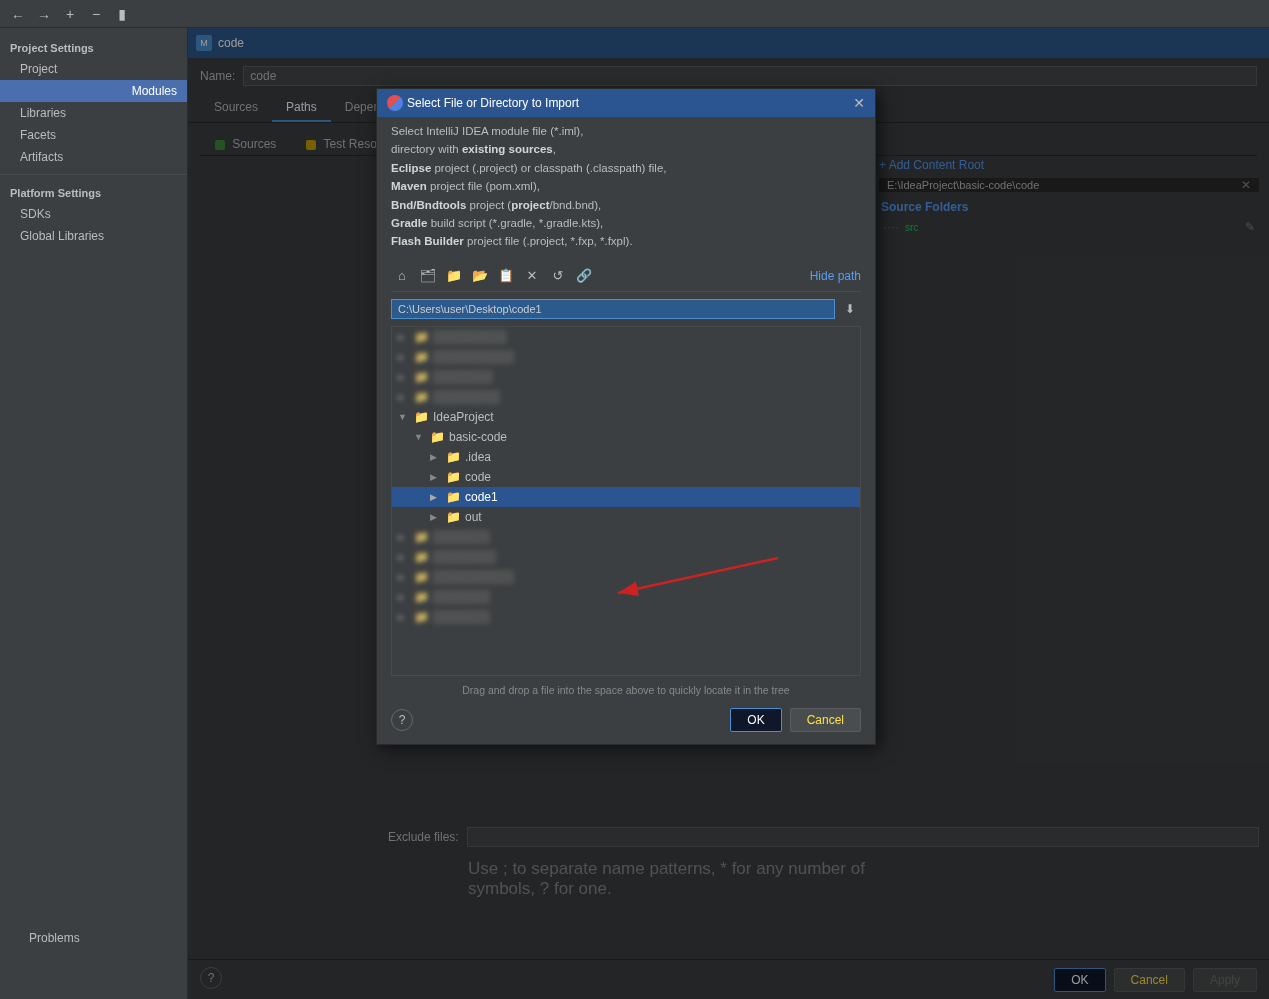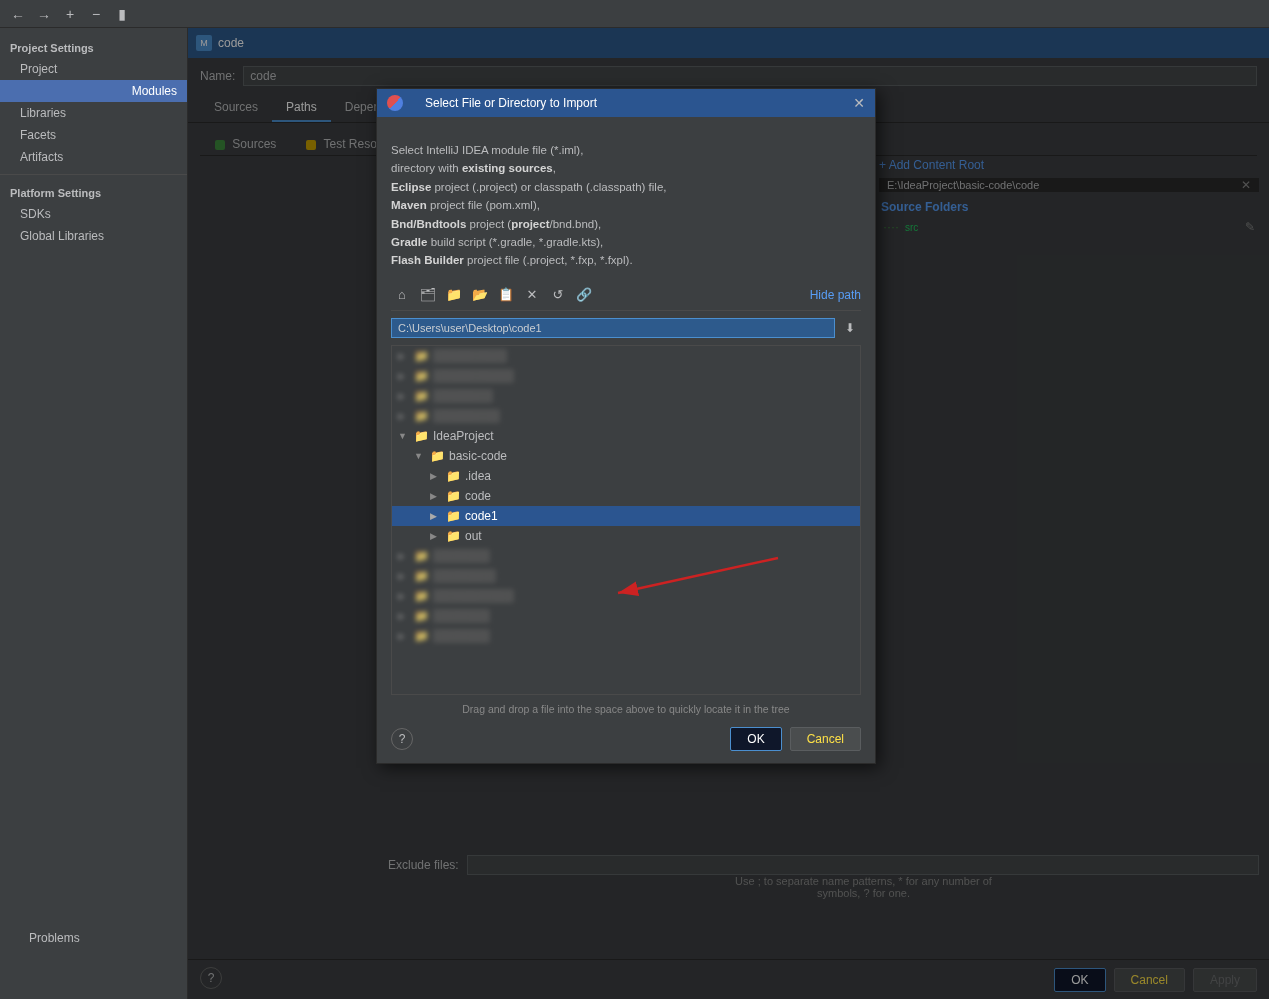--- a/index.html
+++ b/index.html
@@ -209,40 +209,40 @@
       background: #2b5590;
       display: flex;
       align-items: center;
       padding: 6px 10px;
       gap: 8px;
       justify-content: space-between;
     }
     .modal-title-left {
       display: flex;
       align-items: center;
-      gap: 22px;
+      gap: 4px;
       color: #fff;
       font-size: 12px;
     }
     .modal-title-icon {
       width: 16px;
       height: 16px;
       border-radius: 50%;
       background: linear-gradient(135deg, #e05050 50%, #5080e0 50%);
       flex-shrink: 0;
     }
     .modal-close {
       color: #bbbcbe;
       cursor: pointer;
       font-size: 14px;
       line-height: 1;
     }
 
     .modal-body {
-      padding: 24px 14px 0 14px;
+      padding: 5px 14px 0 14px;
     }
     .modal-instructions {
       color: #bbbcbe;
       font-size: 11.5px;
       line-height: 1.6;
       margin-bottom: 10px;
     }
     .modal-instructions b {
       color: #d4d4d4;
     }
@@ -450,24 +450,23 @@
       flex: 1;
       background: #45494a;
       border: 1px solid #5a5f62;
       color: #bbbcbe;
       padding: 3px 6px;
       font-size: 11px;
       outline: none;
     }
     .exclude-hint {
       color: #888;
-      font-size: 11px;
-      margin-top: 0;
+      font-size: 17px;
+      margin-top: 12px;
       padding-left: 80px;
-      text-align: center;
     }
   </style>
 </head>
 <body>
 
 <div class="top-toolbar">
   <div class="toolbar-icon">←</div>
   <div class="toolbar-icon">→</div>
   <div class="toolbar-icon">+</div>
   <div class="toolbar-icon">−</div>

